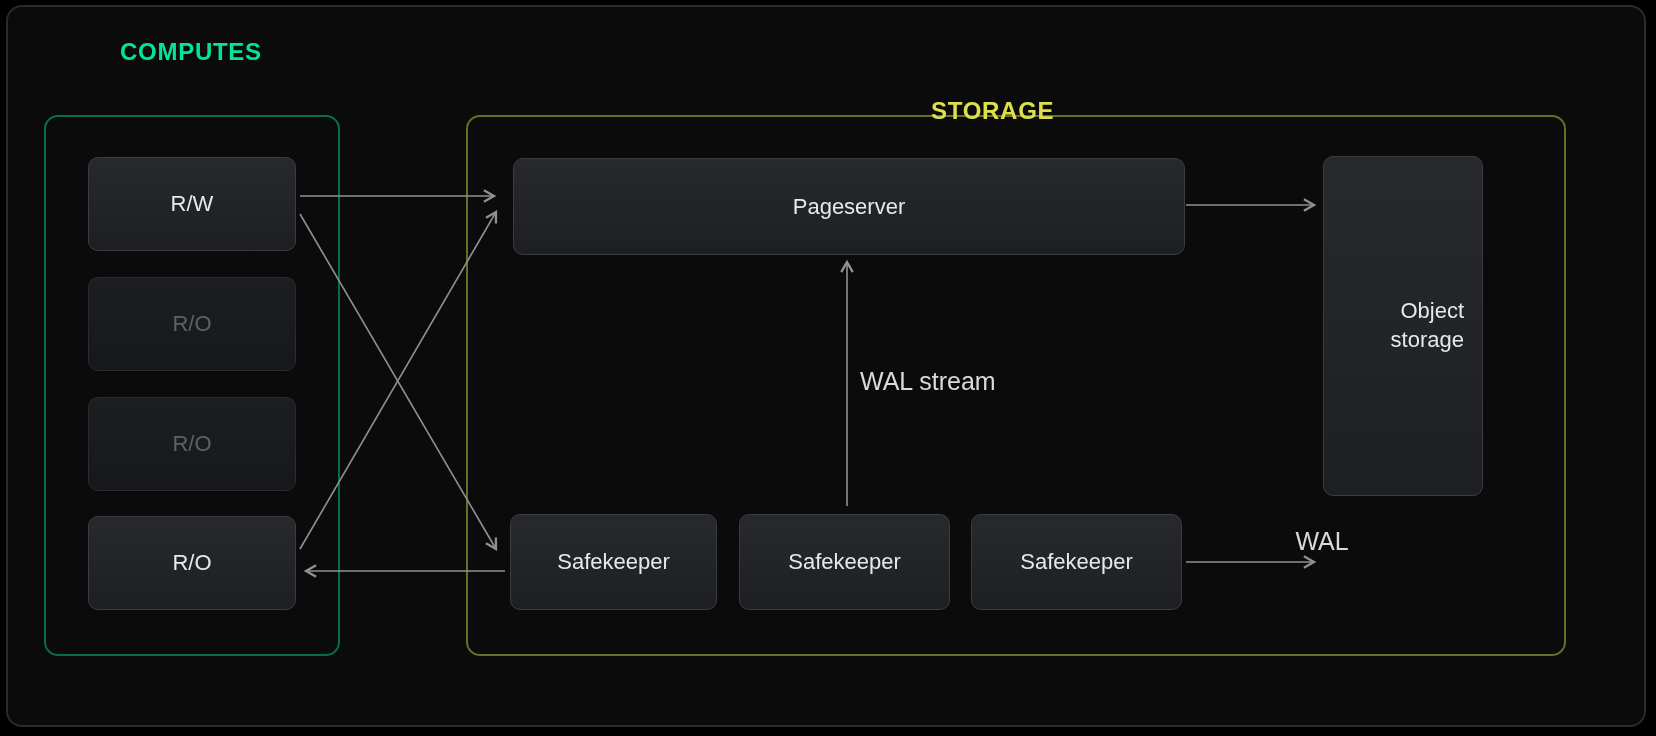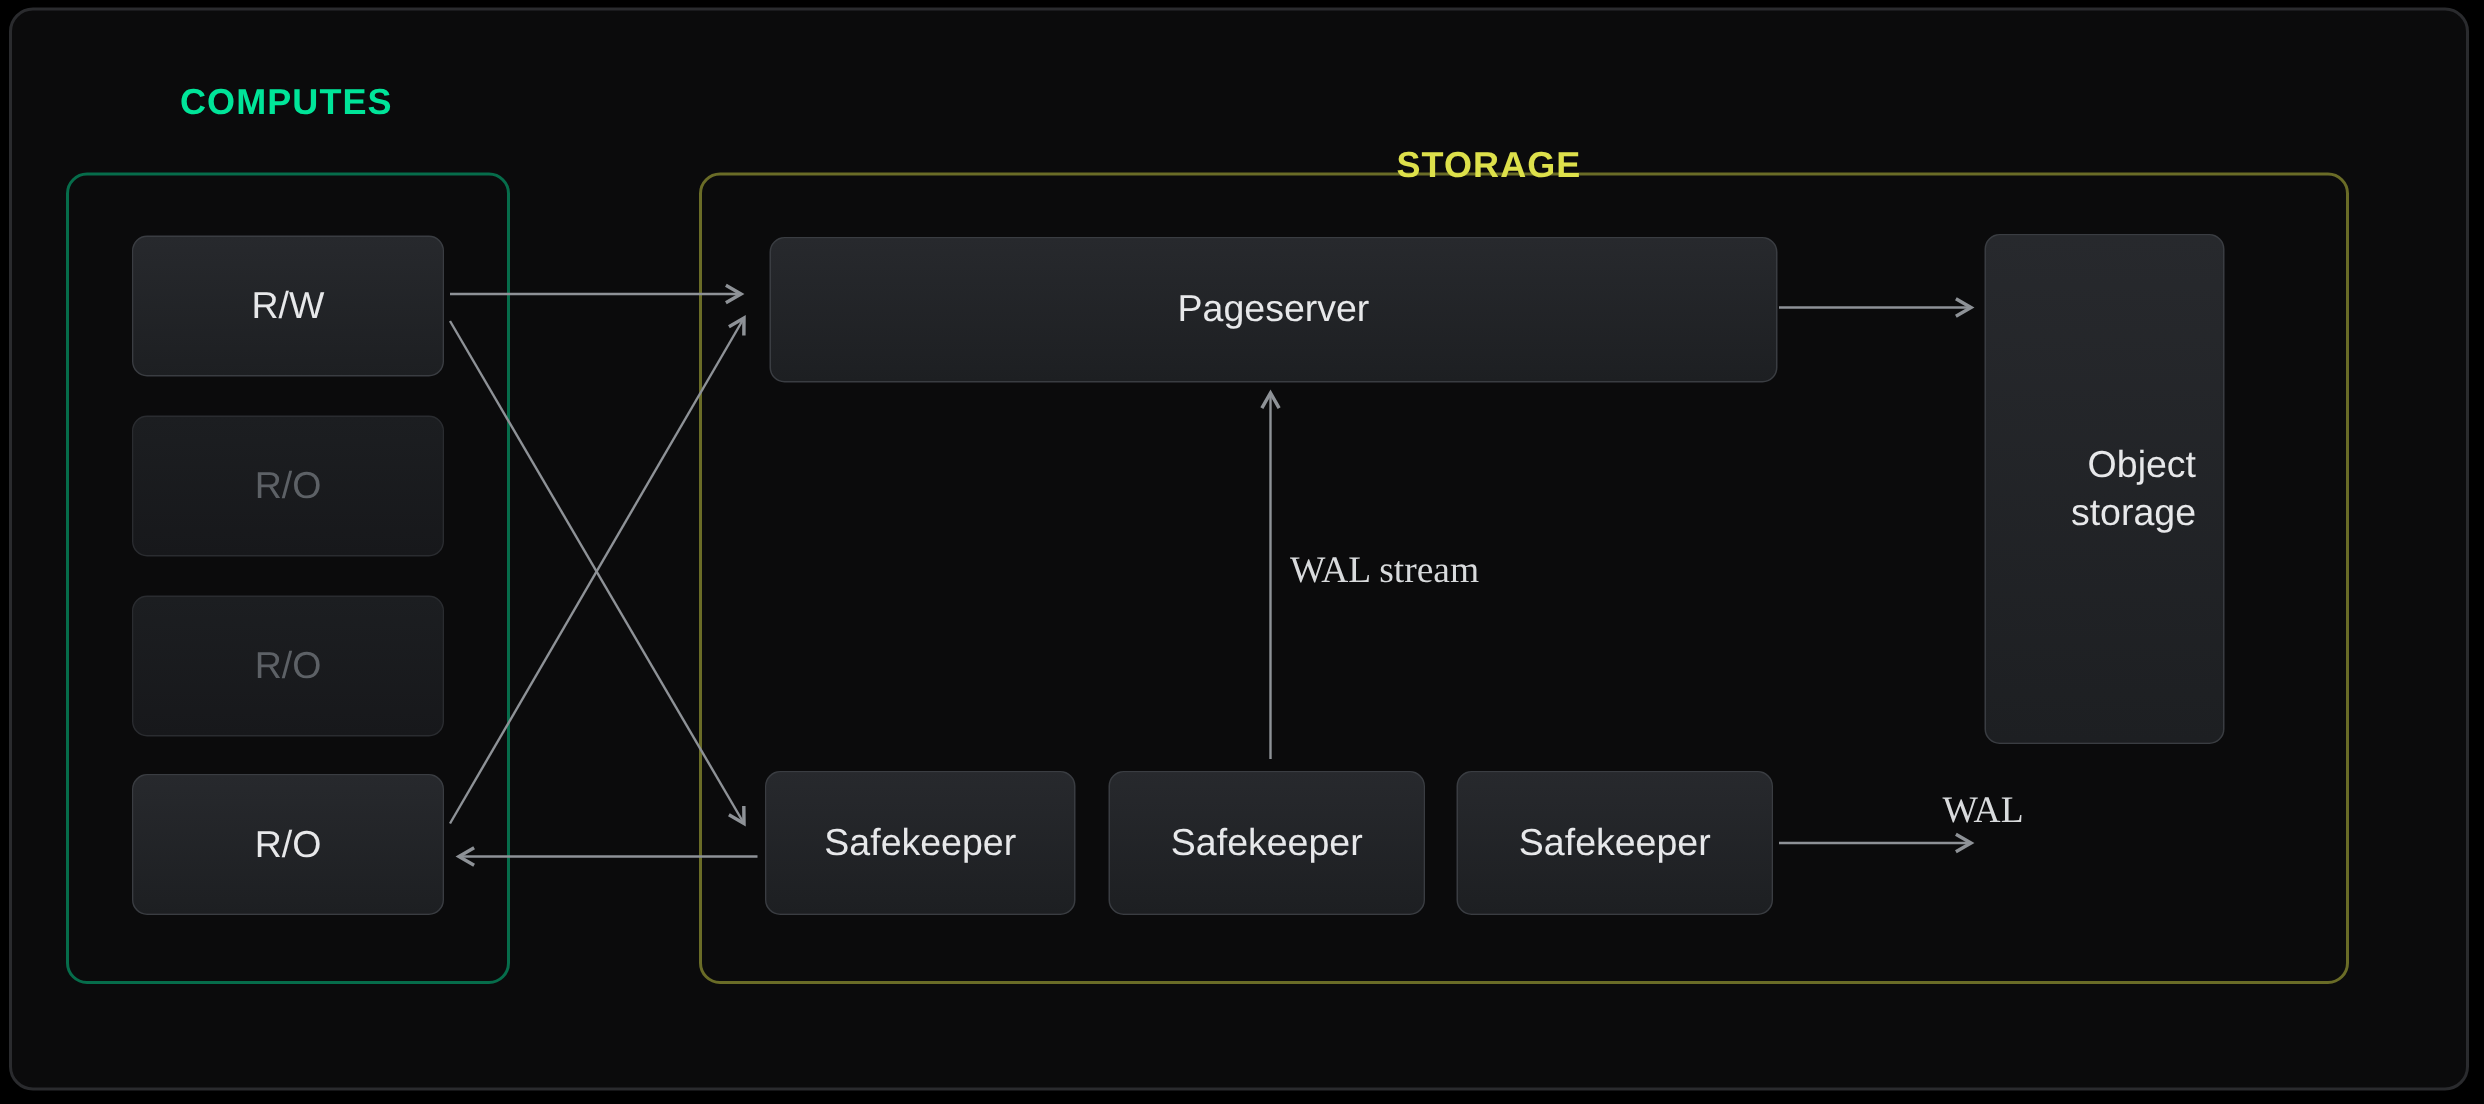--- a/index.html
+++ b/index.html
@@ -23,21 +23,21 @@
     border: 2px solid #2a2b2e;
     border-radius: 16px;
     box-sizing: border-box;
   }
   .group-title {
     position: absolute;
     font-size: 24px;
     font-weight: 700;
     letter-spacing: 0.03em;
   }
-  .computes-title { left: 120px; top: 55px; color: var(--computes-accent, #00e599); }
+  .computes-title { left: 120px; top: 38px; color: var(--computes-accent, #00e599); }
   .storage-title  { left: 931px; top: 49px; color: var(--storage-accent, #dde04b); margin-top: 48px; }
 
   .group {
     position: absolute;
     border-radius: 14px;
     box-sizing: border-box;
   }
   .computes-group {
     left: 44px; top: 115px; width: 296px; height: 541px;
     border: 2px solid rgba(0, 229, 153, 0.45);
@@ -47,21 +47,21 @@
     border: 2px solid rgba(222, 226, 74, 0.45);
   }
 
   .node {
     position: absolute;
     border-radius: 10px;
     box-sizing: border-box;
     display: flex;
     align-items: center;
     justify-content: center;
-    font-size: 25px;
+    font-size: 22px;
     color: var(--node-text, #e7e8ea);
     background: linear-gradient(180deg, #27292d 0%, #1d1f22 100%);
     border: 1px solid #3a3d42;
   }
   .node.dim {
     background: linear-gradient(180deg, #1c1e21 0%, #17181b 100%);
     border-color: #2a2c30;
     color: var(--node-text-dim, #5d6166);
   }
 
@@ -78,21 +78,20 @@
     left: 1323px; top: 156px; width: 160px; height: 340px;
     text-align: right;
     line-height: 1.3;
     padding: 0 18px;
   }
 
   .annotation {
     position: absolute;
     font-size: 25px;
     color: #d8dadc;
-    font-family: Liberation Serif, serif;
   }
   .wal-stream-label { left: 860px; top: 367px; }
   .wal-label { left: 1257px; top: 527px; width: 130px; text-align: center; }
 
   svg.arrows {
     position: absolute;
     left: 0; top: 0;
     width: 1656px; height: 736px;
     pointer-events: none;
   }

